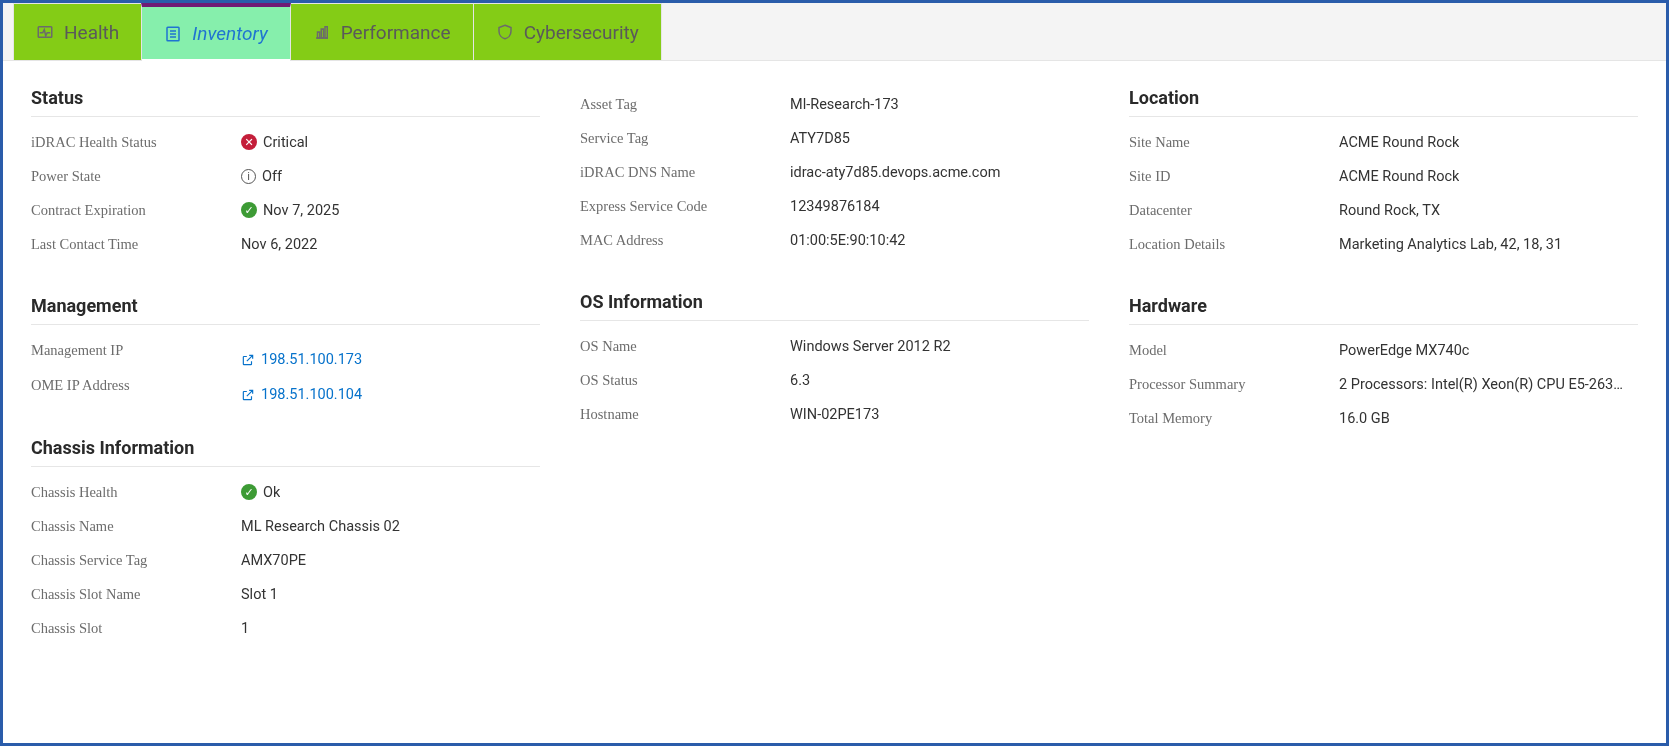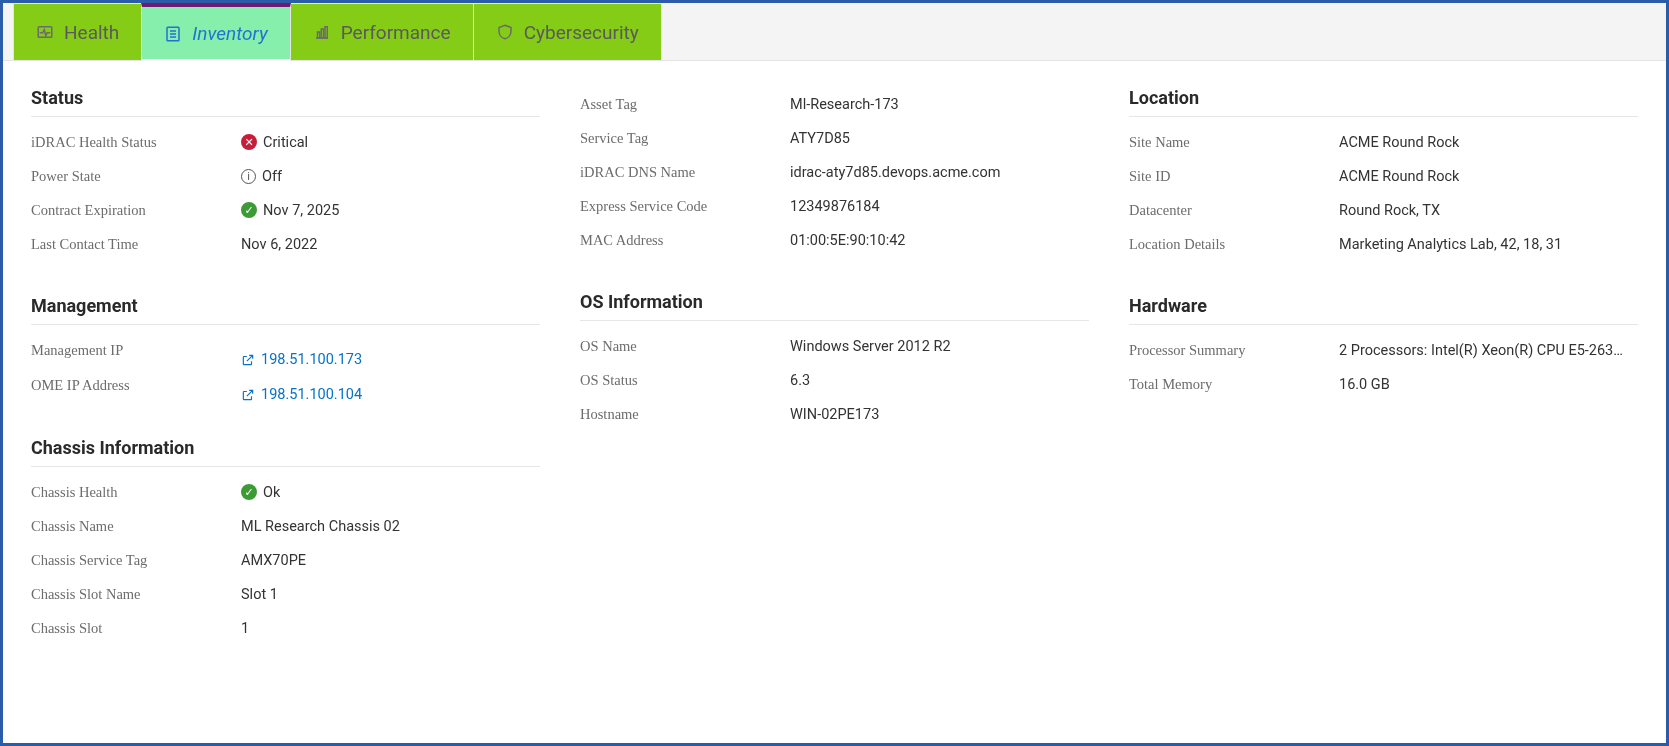--- a/index.html
+++ b/index.html
@@ -307,20 +307,24 @@
         </div>
         <div class="row">
           <span class="label">Location Details</span>
           <span class="value">Marketing Analytics Lab, 42, 18, 31</span>
         </div>
       </div>
 
       <div class="section">
         <h2>Hardware</h2>
         <div class="row">
+          <span class="label">Model</span>
+          <span class="value">PowerEdge MX740c</span>
+        </div>
+        <div class="row">
           <span class="label">Processor Summary</span>
           <span class="value">2 Processors: Intel(R) Xeon(R) CPU E5-263…</span>
         </div>
         <div class="row">
           <span class="label">Total Memory</span>
           <span class="value">16.0 GB</span>
         </div>
       </div>
 
     </div>

